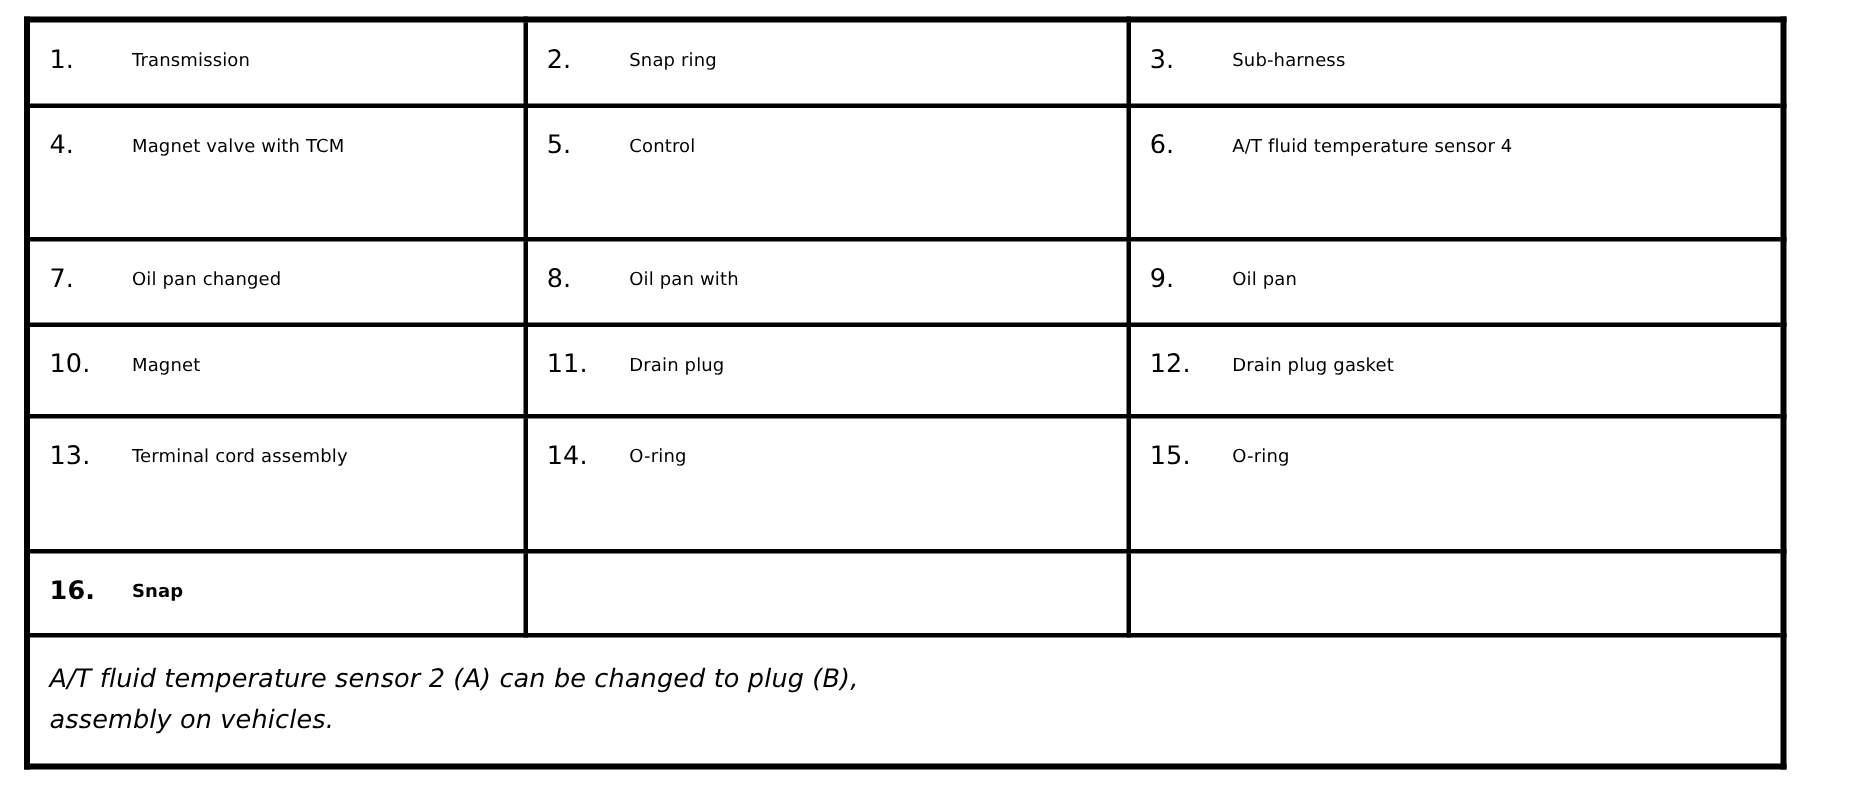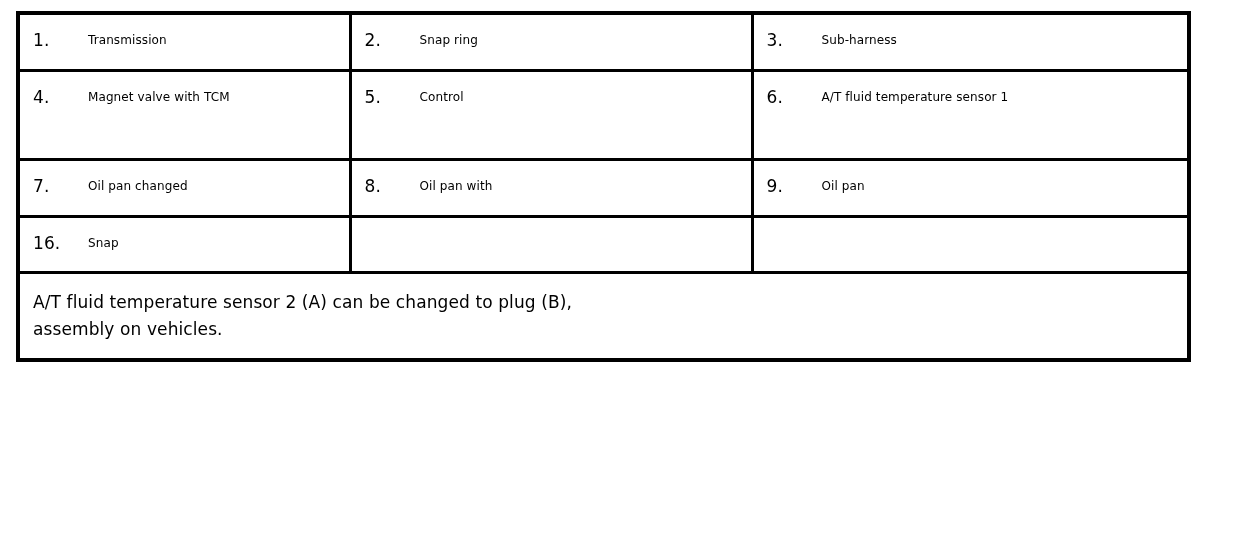--- a/index.html
+++ b/index.html
@@ -74,35 +74,36 @@
   .cell.empty {
     min-height: 32px;
   }
 
   
   tr.r1 td { height: 54px; }
   tr.r2 td { height: 86px; }
   tr.r3 td { height: 54px; }
   tr.r4 td { height: 58px; }
   tr.r5 td { height: 87px; }
-  tr.r6 td { height: 53px; }
+  tr.r6 td { height: 53px; font-weight: bold; }
 
   td.note-cell {
     border: 3px solid #000000;
   }
 
   .note {
     padding: 15px 14px 15px 13px;
     font-size: 17px;
     line-height: 27px;
     letter-spacing: 0.1px;
   }
   .note .note-line {
     display: block;
     white-space: pre-wrap;
+    font-style: italic;
   }
 </style>
 </head>
 <body>
 
 <div id="parts-table-wrap">
   <table class="parts-table">
     <colgroup>
       <col class="col-a">
       <col class="col-b">
@@ -140,21 +141,21 @@
         </td>
         <td>
           <div class="cell">
             <span class="num">5.</span>
             <span class="label">Control</span>
           </div>
         </td>
         <td>
           <div class="cell">
             <span class="num">6.</span>
-            <span class="label">A/T fluid temperature sensor 1</span>
+            <span class="label">A/T fluid temperature sensor 4</span>
           </div>
         </td>
       </tr>
 
       <tr class="r3">
         <td>
           <div class="cell">
             <span class="num">7.</span>
             <span class="label">Oil pan changed</span>
           </div>
@@ -166,21 +167,61 @@
           </div>
         </td>
         <td>
           <div class="cell">
             <span class="num">9.</span>
             <span class="label">Oil pan</span>
           </div>
         </td>
       </tr>
 
-
+      <tr class="r4">
+        <td>
+          <div class="cell">
+            <span class="num">10.</span>
+            <span class="label">Magnet</span>
+          </div>
+        </td>
+        <td>
+          <div class="cell">
+            <span class="num">11.</span>
+            <span class="label">Drain plug</span>
+          </div>
+        </td>
+        <td>
+          <div class="cell">
+            <span class="num">12.</span>
+            <span class="label">Drain plug gasket</span>
+          </div>
+        </td>
+      </tr>
+
+      <tr class="r5">
+        <td>
+          <div class="cell">
+            <span class="num">13.</span>
+            <span class="label">Terminal cord assembly</span>
+          </div>
+        </td>
+        <td>
+          <div class="cell">
+            <span class="num">14.</span>
+            <span class="label">O-ring</span>
+          </div>
+        </td>
+        <td>
+          <div class="cell">
+            <span class="num">15.</span>
+            <span class="label">O-ring</span>
+          </div>
+        </td>
+      </tr>
 
       <tr class="r6">
         <td>
           <div class="cell">
             <span class="num">16.</span>
             <span class="label">Snap</span>
           </div>
         </td>
         <td>
           <div class="cell empty">

